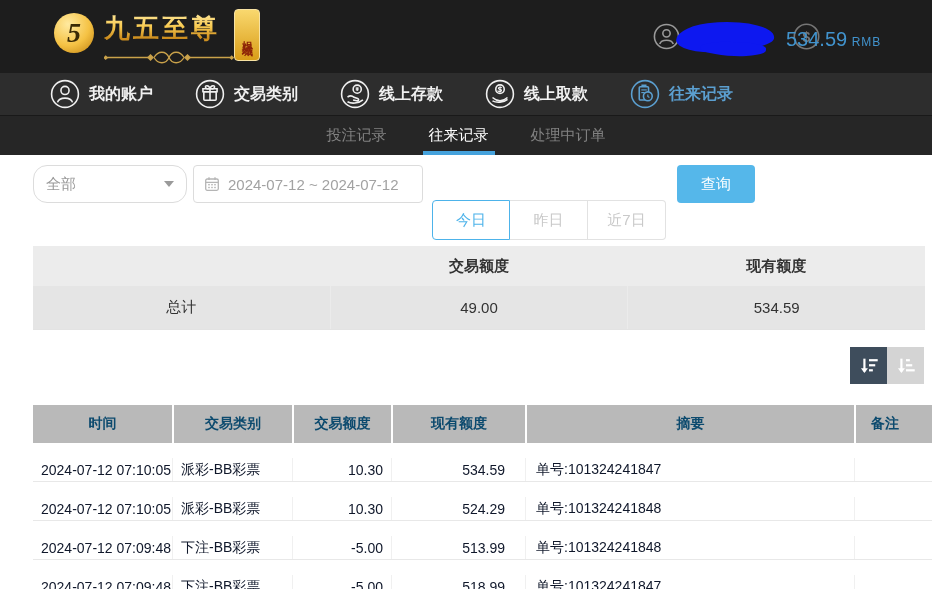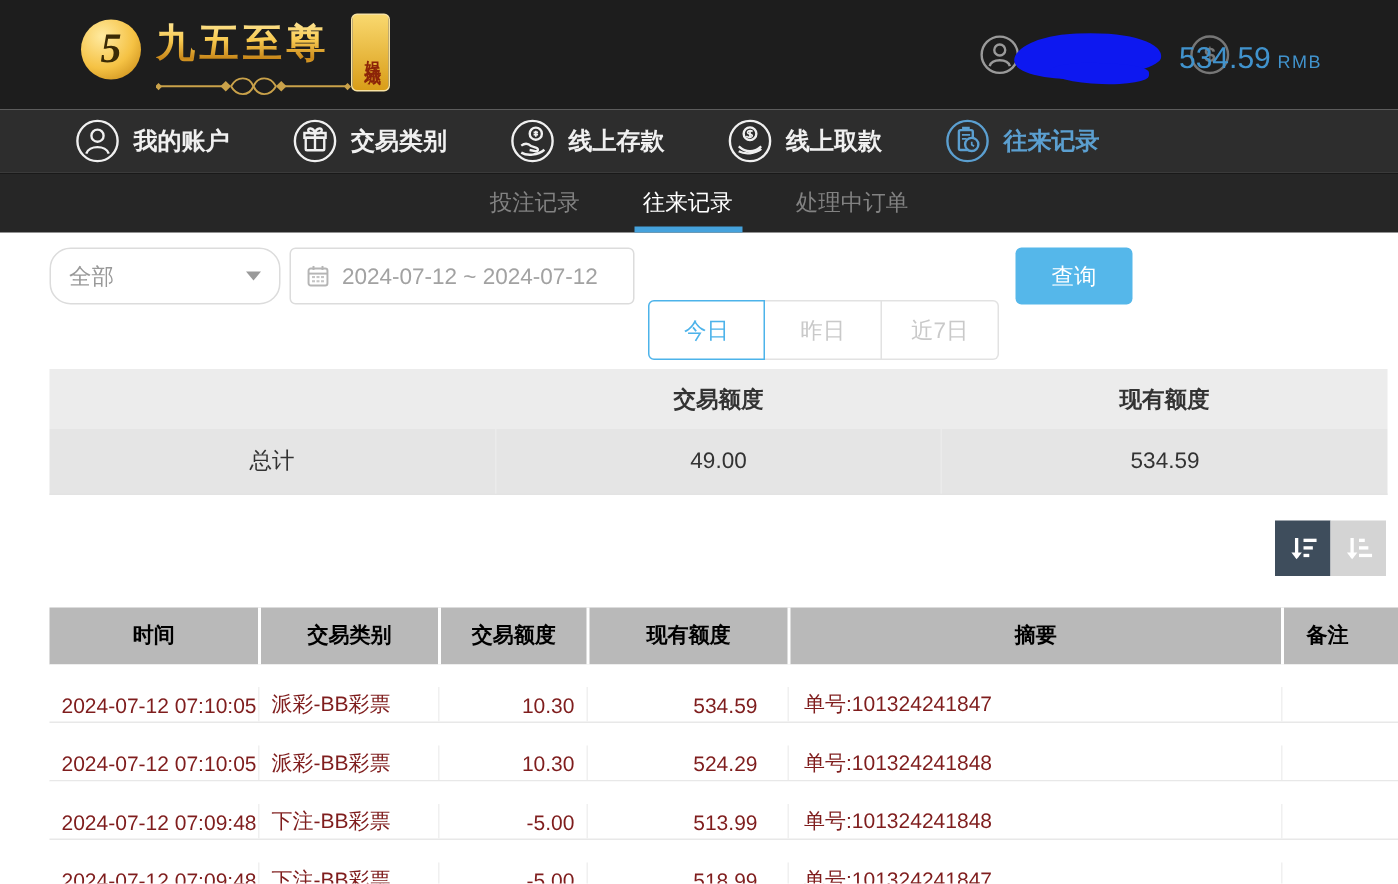--- a/index.html
+++ b/index.html
@@ -80,25 +80,25 @@
   
   .sort-group{position:absolute;left:850px;top:347px;display:flex;}
   .sort-btn{width:37px;height:37px;display:flex;align-items:center;justify-content:center;cursor:pointer;}
   .sort-btn.desc{background:#3e4d5c;}
   .sort-btn.asc{background:#d4d4d4;}
   .sort-btn svg{width:22px;height:22px;display:block;}
 
   
   .records{position:absolute;left:33px;top:405px;width:899px;}
   .tbl-header{display:flex;height:38px;background:#b9b9b9;}
-  .tbl-header .hcell{display:flex;align-items:center;justify-content:center;color:#000000;
+  .tbl-header .hcell{display:flex;align-items:center;justify-content:center;color:#0c4a6e;
     font-size:14px;font-weight:bold;box-sizing:border-box;}
   .tbl-header .hcell + .hcell{border-left:2px solid #fff;}
   .tbl-row{display:flex;height:38px;border-bottom:1px solid #e8e8e8;background:#fff;}
-  .tbl-row .cell{display:flex;align-items:center;box-sizing:border-box;font-size:14px;color:#7f1d1d;white-space:nowrap;margin-top:15px;}
+  .tbl-row .cell{display:flex;align-items:center;box-sizing:border-box;font-size:14px;color:#0f172a;white-space:nowrap;margin-top:15px;}
   .tbl-row .cell + .cell{border-left:1px solid #f0f0f0;}
   .w-time{width:139px;padding-left:8px;}
   .w-type{width:120px;padding-left:8px;}
   .w-amount{width:99px;justify-content:flex-end;padding-right:8px;}
   .w-balance{width:134px;justify-content:flex-end;padding-right:20px;}
   .w-summary{width:329px;padding-left:10px;}
   .w-note{width:60px;justify-content:center;}
   .tbl-header .w-time,.tbl-header .w-type,.tbl-header .w-amount,.tbl-header .w-balance,
   .tbl-header .w-summary,.tbl-header .w-note{padding:0;justify-content:center;}
 </style>

